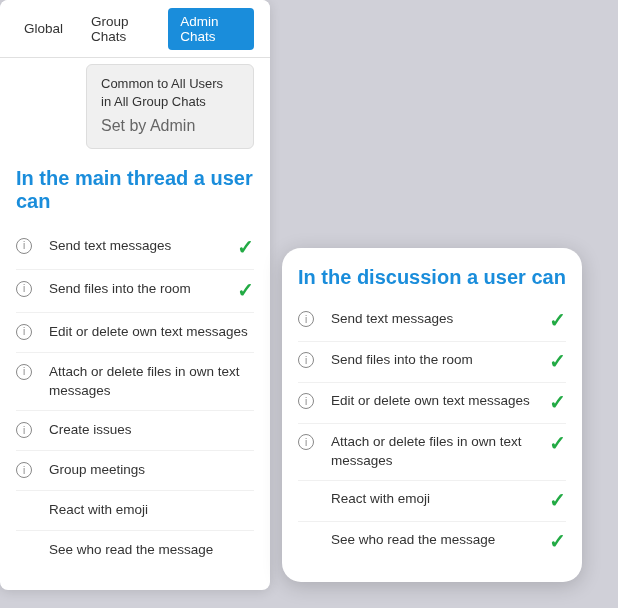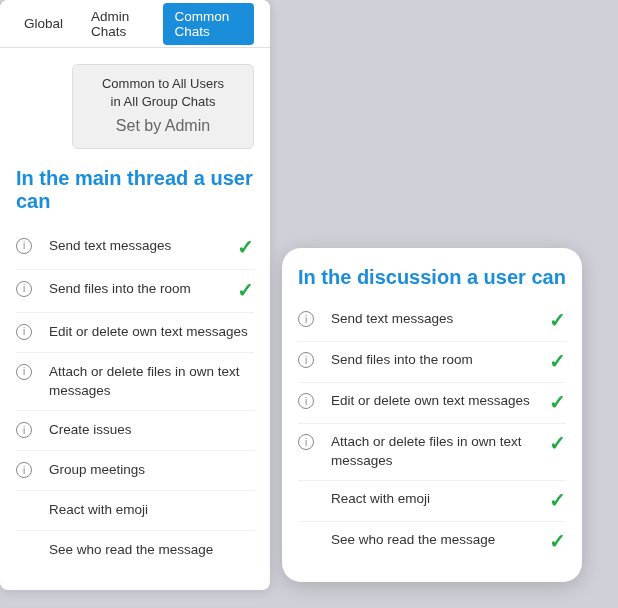--- a/index.html
+++ b/index.html
@@ -13,21 +13,21 @@
       overflow: hidden;
     }
 
     
     .tabs-bar {
       background: #fff;
       border-bottom: 1px solid #e0e0e0;
       display: flex;
       align-items: center;
       padding: 0 12px;
-      height: 48px;
+      height: 58px;
       position: absolute;
       top: 0; left: 0;
       width: 270px;
       border-radius: 8px 8px 0 0;
       z-index: 10;
     }
     .tab {
       padding: 6px 12px;
       border-radius: 4px;
       cursor: pointer;
@@ -55,24 +55,23 @@
     .panel-content {
       padding: 12px 16px 20px 16px;
       margin-top: 52px;
     }
 
     
     .common-header {
       background: #f0f0f0;
       border: 1px solid #ddd;
       border-radius: 6px;
-      text-align: center;
       padding: 10px 14px;
       margin-bottom: 18px;
-      margin-left: 56px;
+      margin-left: 70px;
       font-size: 13px;
       color: #333;
       line-height: 1.4;
     }
     .common-header .set-by {
       font-size: 16px;
       color: #666;
       margin-top: 4px;
     }
 
@@ -150,22 +149,22 @@
     }
     .disc-row:last-child { border-bottom: none; }
   </style>
 </head>
 <body>
 
 <div class="main-panel">
 
   <div class="tabs-bar">
     <div class="tab">Global</div>
-    <div class="tab">Admin Chats</div>
-    <div class="tab active">Common Chats</div>
+    <div class="tab">Group Chats</div>
+    <div class="tab active">Admin Chats</div>
   </div>
 
   <div class="panel-content">
 
     <div class="common-header">
       <div style="white-space: pre-line;">Common to All Users
 in All Group Chats</div>
       <div class="set-by">Set by Admin</div>
     </div>
 

